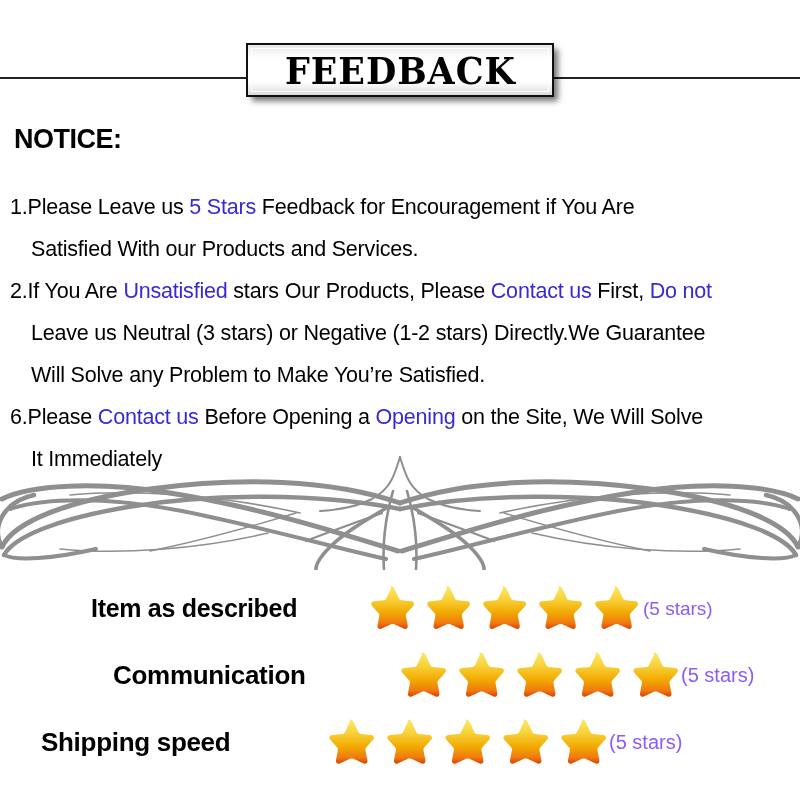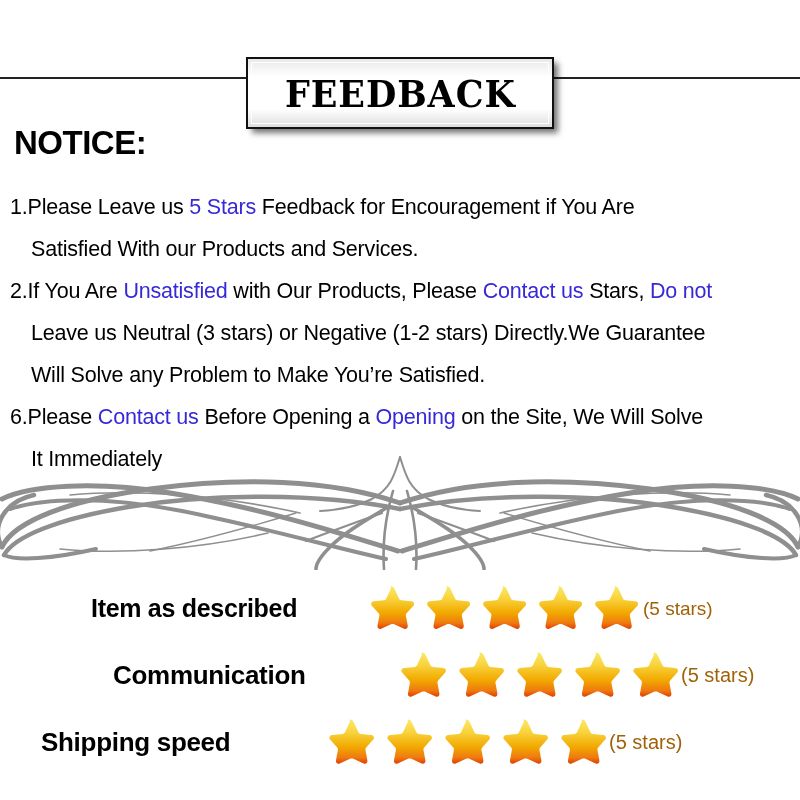--- a/index.html
+++ b/index.html
@@ -29,23 +29,23 @@
     top: 37px;
     height: 2px;
     background: #222222;
   }
   .rule-left  { left: 0;   width: 248px; }
   .rule-right { right: 0;  width: 248px; }
 
   .title-box {
     position: absolute;
     left: 246px;
-    top: 17px;
+    top: 3px;
     width: 308px;
-    height: 72px;
+    height: 54px;
     background: linear-gradient(180deg,#e9e9e9 0%,#ffffff 26%,#ffffff 74%,#dcdcdc 100%);
     border: 2px solid #111111;
     box-shadow: 5px 5px 6px -1px rgba(0,0,0,0.55);
     display: flex;
     align-items: center;
     justify-content: center;
     box-sizing: border-box;
   }
   .title-box-inner {
     position: absolute;
@@ -62,21 +62,21 @@
     transform: scaleX(0.92);
     z-index: 2;
     white-space: nowrap;
   }
 
   
   .notice-heading {
     position: absolute;
     left: 14px;
     top: 124px;
-    font-size: 33px;
+    font-size: 27px;
     font-weight: bold;
     letter-spacing: -0.5px;
     white-space: nowrap;
   }
 
   .notice-list {
     position: absolute;
     left: 0;
     top: 186px;
     width: 820px;
@@ -137,21 +137,21 @@
 
   .star {
     display: block;
   }
   .rating-row.r0 .star { width: 52px; height: 52px; }
   .rating-row.r1 .star { width: 54px; height: 54px; }
   .rating-row.r2 .star { width: 54px; height: 54px; }
 
   .stars-caption {
     font-size: 19px;
-    color: #a16207;
+    color: #8b5cf6;
     white-space: nowrap;
     margin-left: 2px;
   }
   .rating-row.r1 .stars-caption,
   .rating-row.r2 .stars-caption { font-size: 20px; margin-left: 0px; }
 </style>
 </head>
 <body>
 
 <div class="header-band">
@@ -161,21 +161,21 @@
     <div class="title-box-inner"></div>
     <div class="title-text">FEEDBACK</div>
   </div>
 </div>
 
 <div class="notice-heading">NOTICE:</div>
 
 <div class="notice-list" id="notice-list">
     <div class="notice-line lead"><span>1.Please Leave us </span><span class="hl"> 5 Stars </span><span> Feedback for  Encouragement  if You Are</span></div>
     <div class="notice-line cont"><span>Satisfied With our Products and Services.</span></div>
-    <div class="notice-line lead"><span>2.If You Are </span><span class="hl">Unsatisfied</span><span> with Our Products, Please </span><span class="hl">Contact us</span><span> Stars, </span><span class="hl">Do not</span></div>
+    <div class="notice-line lead"><span>2.If You Are </span><span class="hl">Unsatisfied</span><span> stars Our Products, Please </span><span class="hl">Contact us</span><span> First, </span><span class="hl">Do not</span></div>
     <div class="notice-line cont"><span>Leave us Neutral (3 stars) or Negative (1-2 stars) Directly.We Guarantee</span></div>
     <div class="notice-line cont"><span>Will Solve any Problem to Make You’re  Satisfied.</span></div>
     <div class="notice-line lead"><span>6.Please </span><span class="hl">Contact us</span><span> Before Opening a </span><span class="hl">Opening</span><span> on the Site, We Will Solve</span></div>
     <div class="notice-line cont"><span>It Immediately</span></div>
   </div>
 
 <div class="ornament">
   <svg width="800" height="115" viewBox="0 0 800 115" xmlns="http://www.w3.org/2000/svg" aria-hidden="true">
     <g fill="none" stroke="#8f8f8f" stroke-linecap="round">
 

